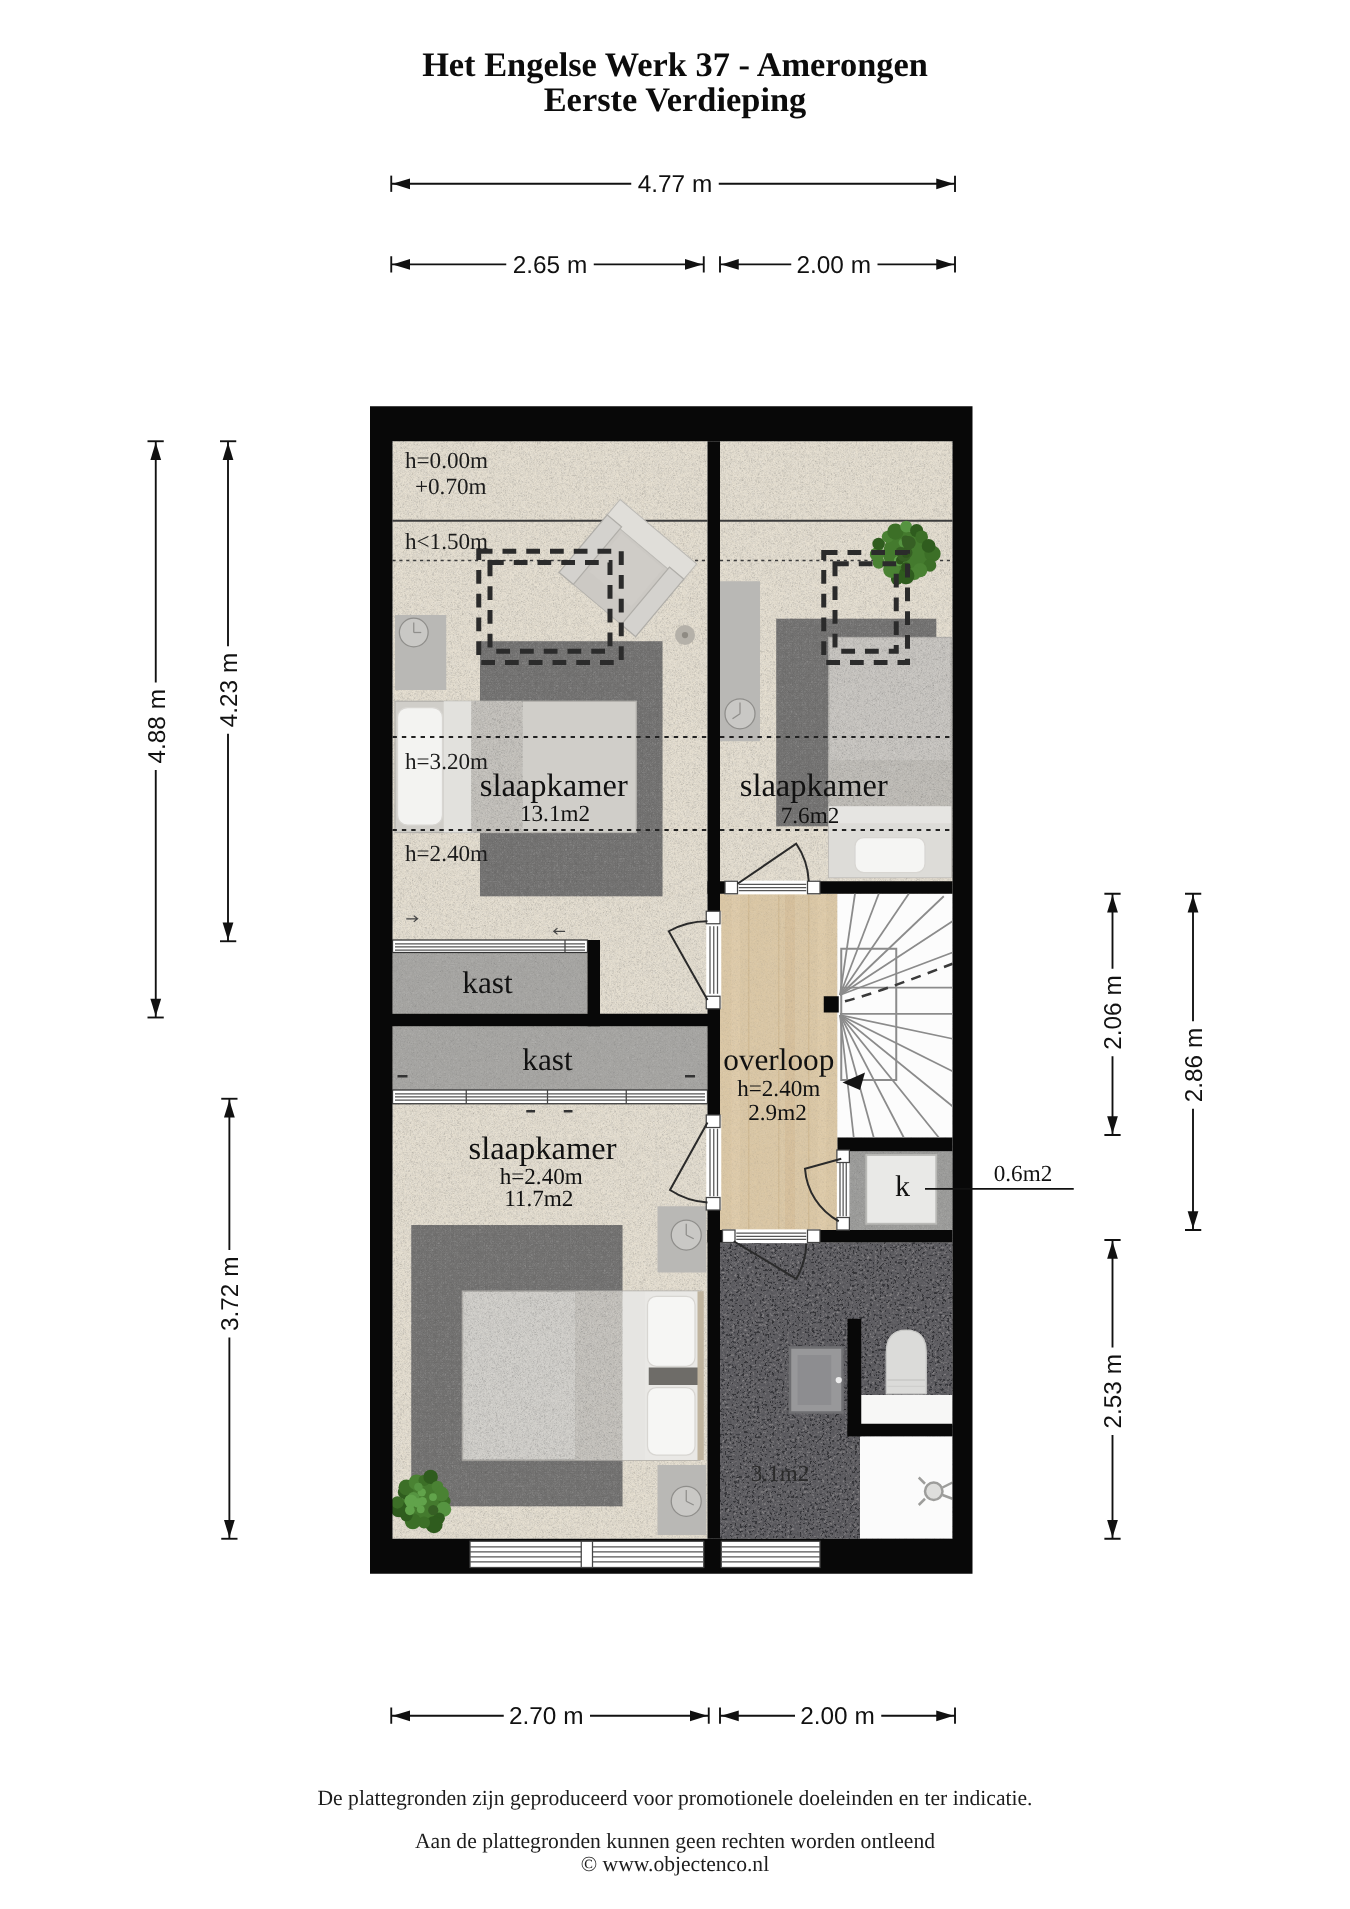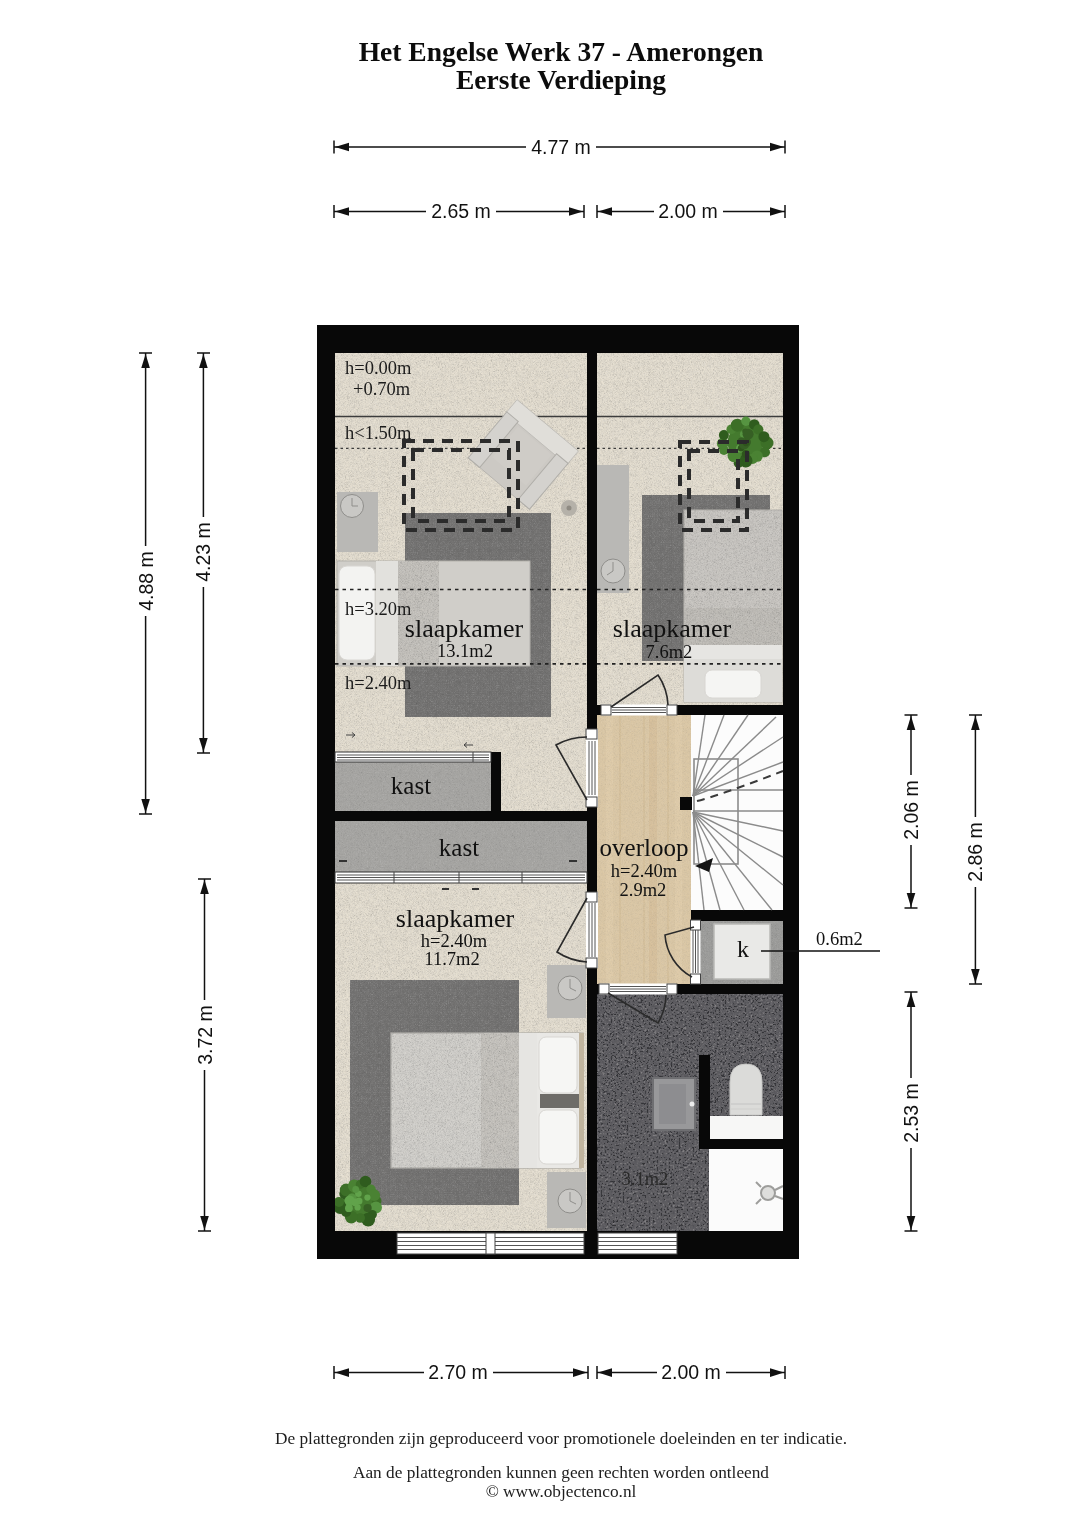--- a/index.html
+++ b/index.html
@@ -1,16 +1,16 @@
 <!DOCTYPE html>
 <html><head>
 <meta charset="utf-8">
 <style>
   html,body{margin:0;padding:0;background:#ffffff;}
-  .page{width:985px;height:1527px;position:relative;background:#ffffff;overflow:hidden;padding-left:21px;}
+  .page{width:985px;height:1527px;position:relative;background:#ffffff;overflow:hidden;}
   svg{display:block;}
   text{font-family:"Liberation Serif", serif;filter:grayscale(1);}
   .dim{font-family:"Liberation Sans", sans-serif;font-size:19.5px;fill:#111;}
 </style>
 </head>
 <body>
 <div class="page">
 <svg width="1080" height="1527" viewBox="0 0 1080 1527" xmlns="http://www.w3.org/2000/svg">
 <defs>
   <filter id="paperNoise" x="0" y="0" width="100%" height="100%">

